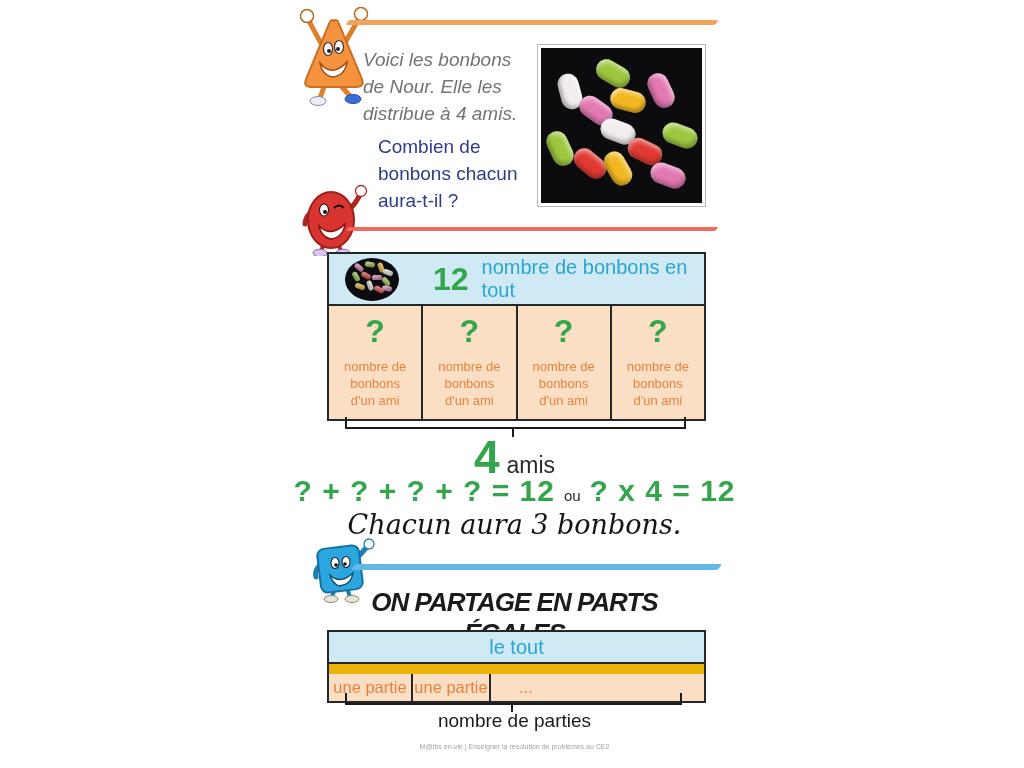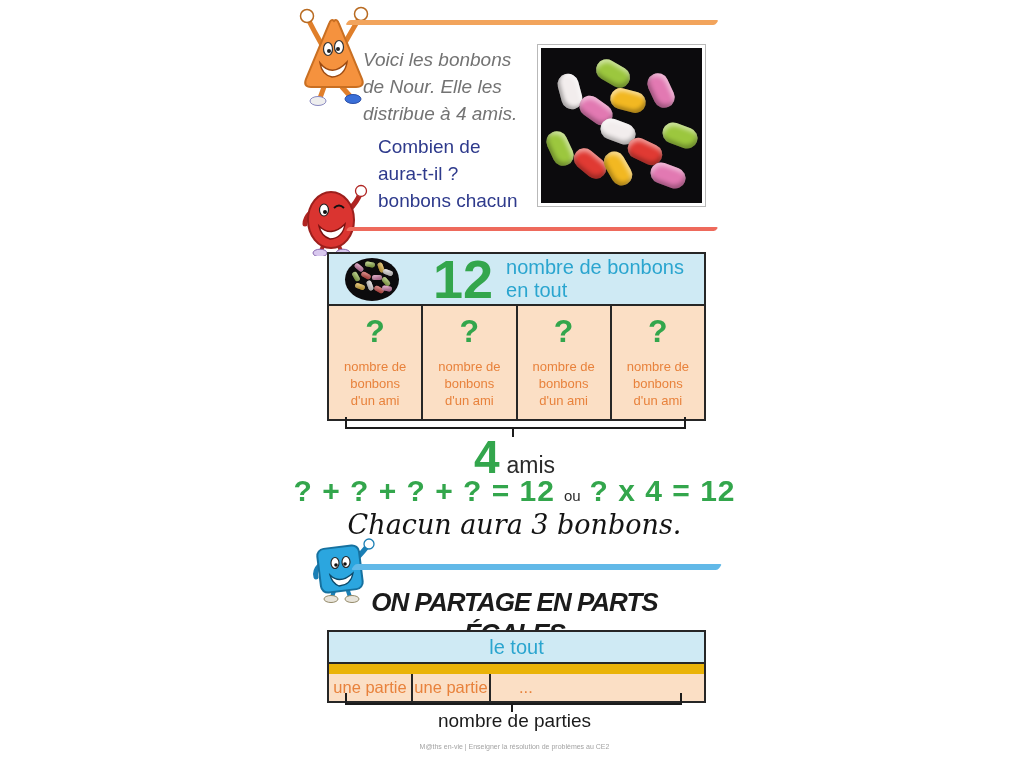--- a/index.html
+++ b/index.html
@@ -23,21 +23,21 @@
   #candy-photo-black{position:relative;width:100%;height:100%;background:#0c0b0d;overflow:hidden;}
   .candy{position:absolute;border-radius:12px;
          box-shadow:inset -2px -3px 4px rgba(0,0,0,.3), inset 2px 3px 4px rgba(255,255,255,.5);}
 
   
   #bar-table{left:327px;top:252px;width:375px;border:2px solid #262626;background:#fff;}
   #bar-header{display:flex;align-items:center;height:50px;background:var(--cell-blue-bg);
               border-bottom:2px solid #262626;}
   #mini-candies{position:relative;width:54px;height:43px;margin-left:16px;background:#0c0b0d;
                 border-radius:50%;overflow:hidden;flex:0 0 auto;}
-  .total-num{margin-left:34px;font-size:54px;font-weight:bold;color:var(--text-green);line-height:1;}
+  .total-num{margin-left:34px;font-size:32px;font-weight:bold;color:var(--text-green);line-height:1;}
   .total-label{margin-left:13px;font-size:20px;color:var(--text-cyan);}
   #bar-body{display:flex;height:113px;}
   .part-cell{flex:1;background:var(--cell-peach-bg);border-right:2px solid #262626;
              display:flex;flex-direction:column;align-items:center;padding-top:8px;}
   .part-cell:last-child{border-right:none;}
   .part-q{font-size:32px;font-weight:bold;color:var(--text-green);line-height:1.1;}
   .part-label{margin-top:9px;width:74px;text-align:center;font-size:13px;line-height:17px;
               color:var(--text-orange);}
 
   
@@ -116,22 +116,22 @@
 
   <div class="accent-line" id="line-orange"></div>
 
   <div class="abs statement">
     <div>Voici les bonbons</div>
     <div>de Nour. Elle les</div>
     <div>distribue à 4 amis.</div>
   </div>
   <div class="abs question">
     <div>Combien de</div>
+    <div>bonbons chacun</div>
     <div>aura-t-il ?</div>
-    <div>bonbons chacun</div>
   </div>
 
   <div class="abs" id="candy-photo">
     <div id="candy-photo-black">
         <div class="candy" style="left: 54px; top: 15px; width: 36px; height: 21px; border-radius: 12px; background: rgb(156, 199, 62); transform: rotate(30deg);"></div>
         <div class="candy" style="left: 11px; top: 33px; width: 36px; height: 21px; border-radius: 12px; background: rgb(242, 237, 237); transform: rotate(75deg);"></div>
         <div class="candy" style="left: 102px; top: 32px; width: 36px; height: 21px; border-radius: 12px; background: rgb(226, 121, 178); transform: rotate(65deg);"></div>
         <div class="candy" style="left: 69px; top: 42px; width: 36px; height: 21px; border-radius: 12px; background: rgb(242, 184, 34); transform: rotate(15deg);"></div>
         <div class="candy" style="left: 37px; top: 52px; width: 36px; height: 21px; border-radius: 12px; background: rgb(226, 121, 178); transform: rotate(35deg);"></div>
         <div class="candy" style="left: 59px; top: 73px; width: 36px; height: 21px; border-radius: 12px; background: rgb(242, 237, 237); transform: rotate(20deg);"></div>

